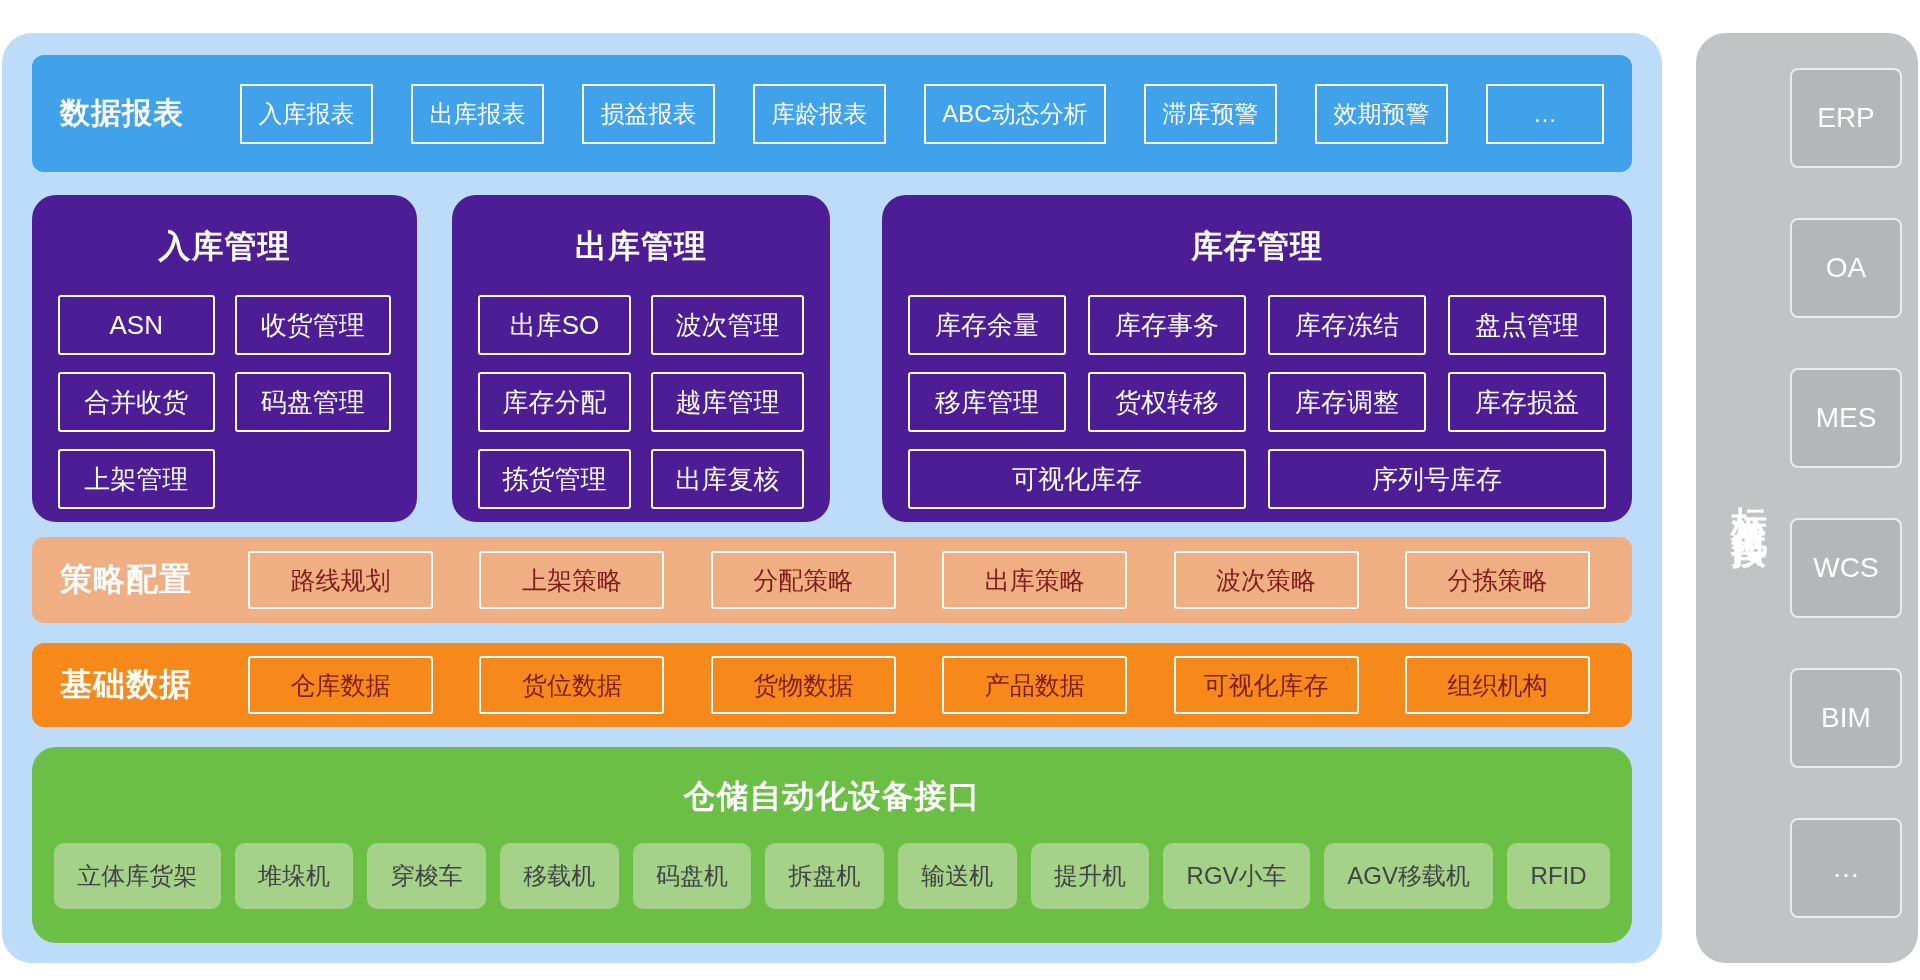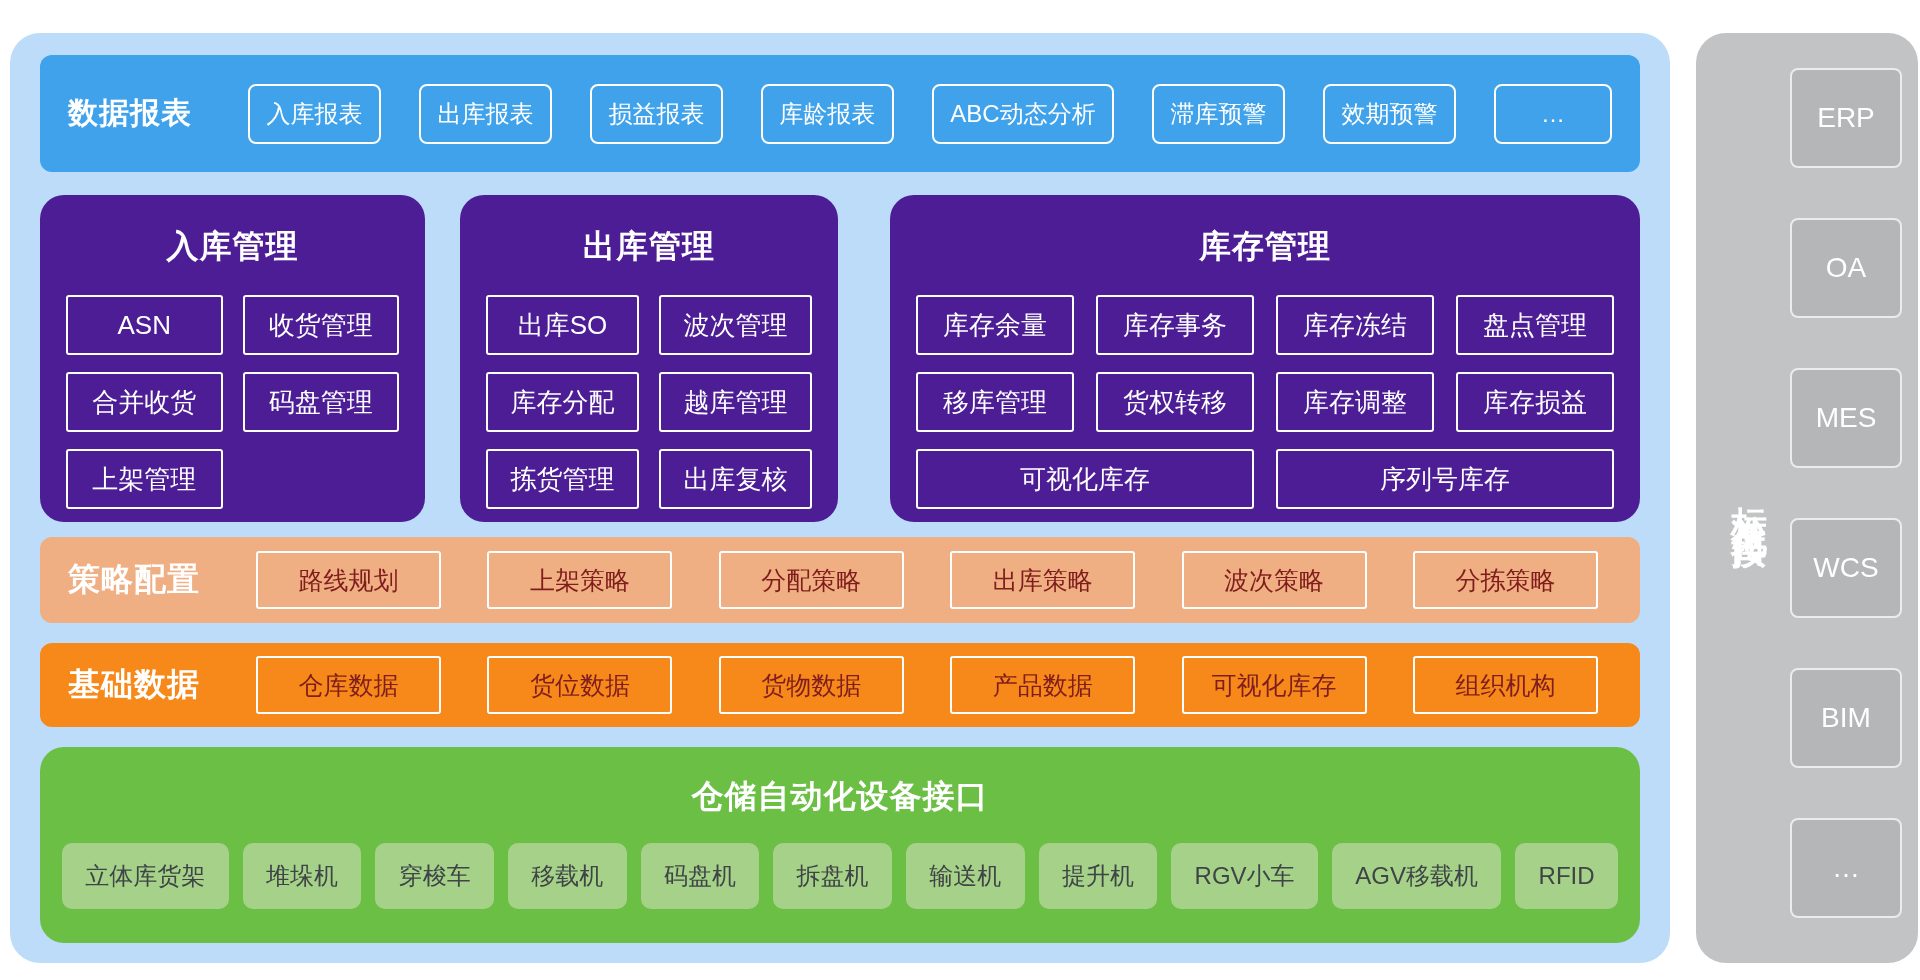--- a/index.html
+++ b/index.html
@@ -1,32 +1,32 @@
 <!DOCTYPE html>
 <html><head>
 <meta charset="utf-8">
 <style>
   * { margin:0; padding:0; box-sizing:border-box; }
   html,body { width:1920px; height:980px; background:#ffffff; font-family:"Liberation Sans", sans-serif; }
   .canvas { position:relative; width:1920px; height:980px; background:#ffffff; overflow:hidden; }
 
   
   .main {
-    position:absolute; left:10px; top:33px; width:1660px; height:930px;
+    position:absolute; left:2px; top:33px; width:1660px; height:930px;
     background:#BCDCFA; border-radius:30px; padding:22px 30px 20px 30px;
     display:flex; flex-direction:column;
   }
 
   
   .bar { background:#3FA2EB; border-radius:12px; display:flex; align-items:center; padding:0 28px; }
   .reports { height:117px; margin-bottom:23px; }
   .bar-label { color:#ffffff; font-weight:bold; font-size:30px; width:152px; flex:0 0 auto; letter-spacing:1px; }
   .bar-items { flex:1; display:flex; gap:38px; align-items:center; margin-left:28px; }
   .wbox {
-    flex:1 1 auto; min-width:118px; height:60px; border:2px solid #ffffff; border-radius:8px;
+    flex:1 1 auto; min-width:118px; height:60px; border:2px solid #ffffff; border-radius:1px;
     color:#ffffff; font-size:24px; display:flex; align-items:center; justify-content:center;
     white-space:nowrap; padding:0 10px;
   }
 
   
   .panels-row { display:flex; height:327px; margin-bottom:15px; }
   .panel { background:#4c1d95; border-radius:24px; padding:22px 26px 0 26px; }
   .panel-inbound  { width:385px; }
   .panel-outbound { width:378px; margin-left:35px; }
   .panel-inventory{ flex:1; margin-left:52px; }

